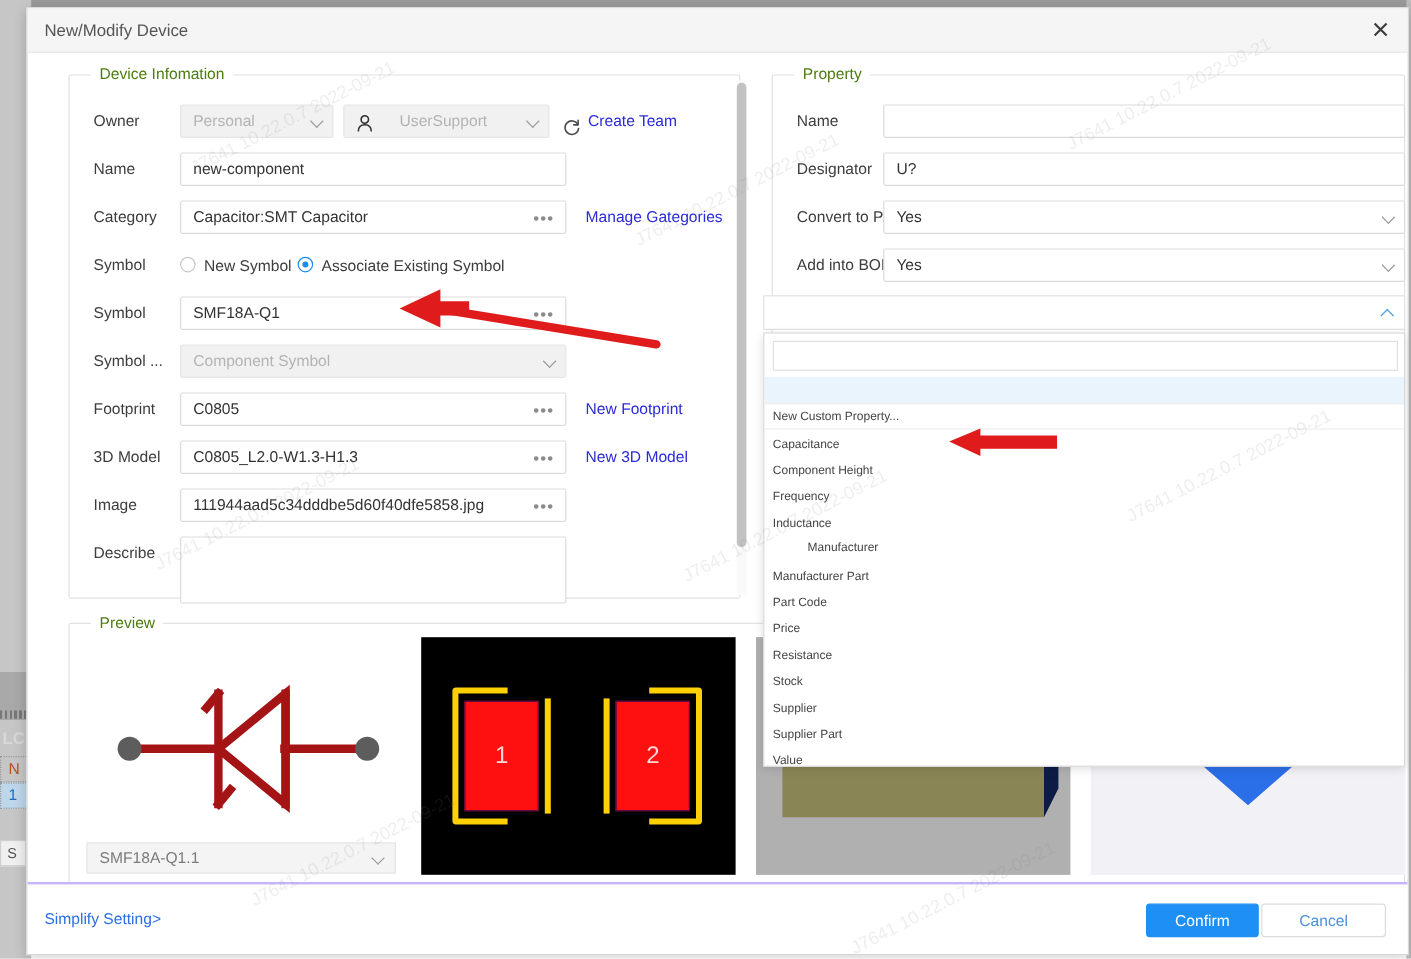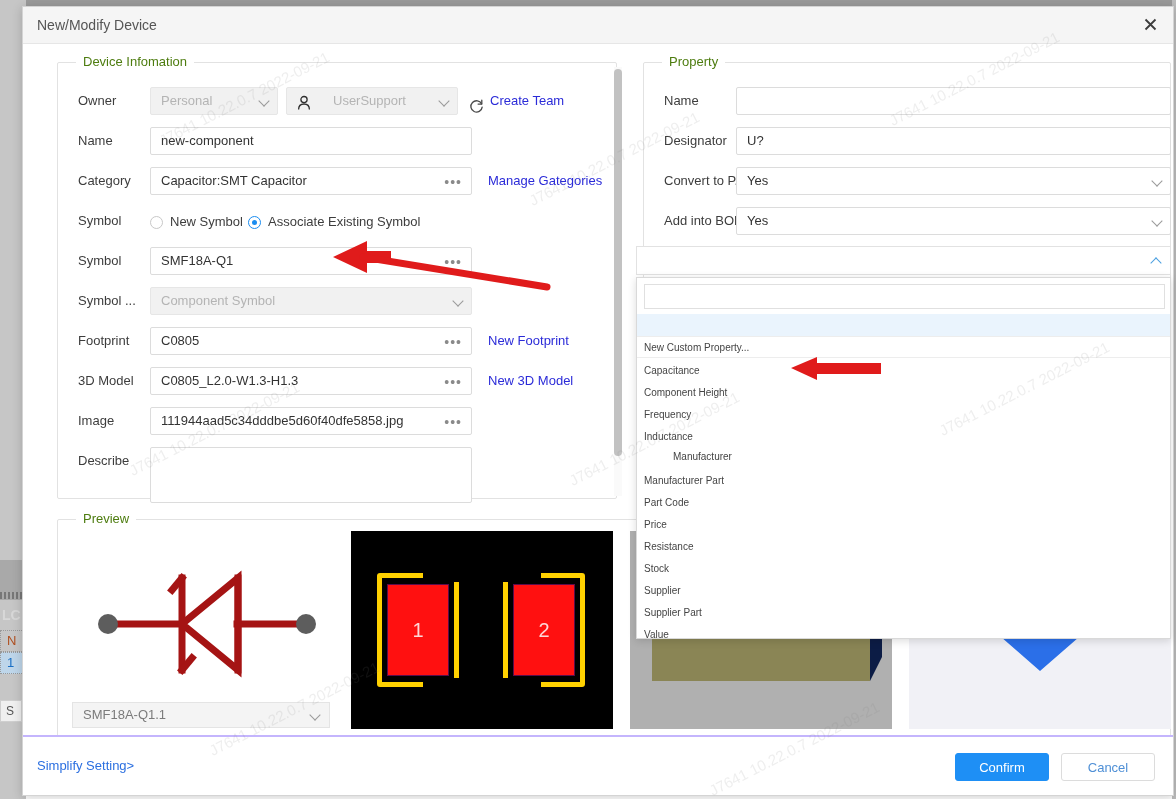--- a/index.html
+++ b/index.html
@@ -102,21 +102,21 @@
     width: 7px; height: 7px; border-right: 1.5px solid #4a9fe0;
     border-bottom: 1.5px solid #4a9fe0; transform: rotate(-135deg);
   }
   .link {
     position: absolute; font-size: 13px; color: #2b2bd8; cursor: pointer;
   }
   .person-icon { position: absolute; left: 10px; top: 6px; width: 14px; height: 16px; }
   .refresh-icon { position: absolute; width: 17px; height: 17px; }
 
   
-  .radio-wrap { position: absolute; display: flex; align-items: flex-end; cursor: pointer; }
+  .radio-wrap { position: absolute; display: flex; align-items: flex-start; cursor: pointer; }
   .radio {
     width: 13px; height: 13px; border-radius: 50%;
     border: 1px solid #c8c8c8; box-sizing: border-box; background: #fff;
     margin-right: 7px; position: relative; flex: none;
   }
   .radio.on { border-color: #1a8cf0; border-width: 1px; }
   .radio.on::after {
     content: ""; position: absolute; left: 3px; top: 3px;
     width: 5px; height: 5px; border-radius: 50%; background: #1a8cf0;
   }
@@ -216,21 +216,21 @@
   .btn {
     position: absolute; height: 28px; box-sizing: border-box;
     font-size: 13px; border-radius: 3px; cursor: pointer;
     display: flex; align-items: center; justify-content: center;
   }
   .btn-confirm {
     right: 124px; top: 16px; width: 94px;
     background: #1e8ff5; color: #ffffff; border: 1px solid #1e8ff5;
   }
   .btn-cancel {
-    right: 18px; top: 16px; width: 94px;
+    right: 18px; top: 16px; width: 104px;
     background: #ffffff; color: #4e8fd6; border: 1px solid #dcdcdc;
   }
 
   
   .wm {
     position: absolute; color: rgba(120,120,120,.13);
     font-size: 15px; transform: rotate(-27deg); white-space: nowrap;
     pointer-events: none; user-select: none;
   }
 </style>

